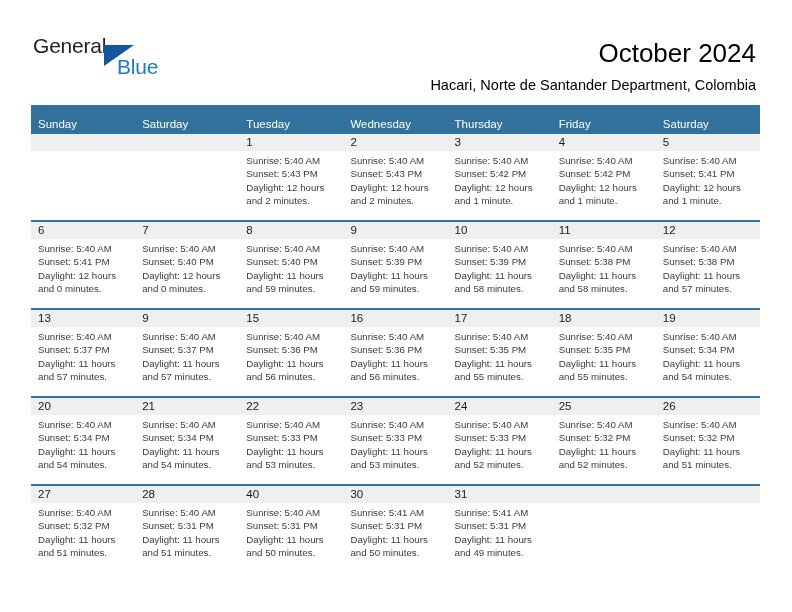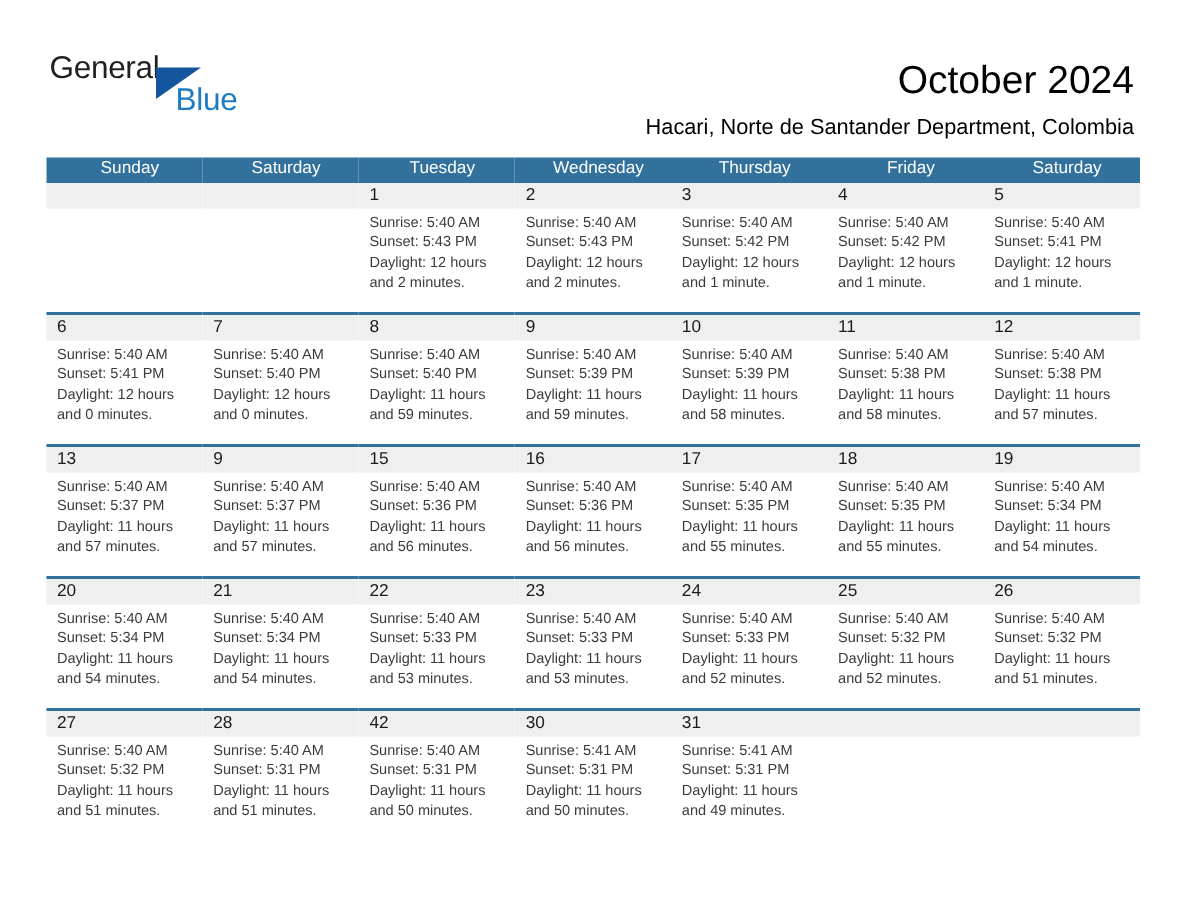--- a/index.html
+++ b/index.html
@@ -95,22 +95,22 @@
     width: 729px;
     border-collapse: collapse;
     table-layout: fixed;
   }
 
   .calendar th {
     background: #31719b;
     color: #ffffff;
     font-size: 11.5px;
     font-weight: normal;
-    text-align: center;
-    padding: 0 0 4px 7px;
+    text-align: left;
+    padding: 12px 0 4px 7px;
     height: 13px;
     vertical-align: middle;
   }
 
   .calendar td {
     width: 104.14px;
     vertical-align: top;
     padding: 0;
     border-top: 2px solid #31719b;
     background: #ffffff;
@@ -511,21 +511,21 @@
               <div class="details">
                 <div>Sunrise: 5:40 AM</div>
                 <div>Sunset: 5:31 PM</div>
                 <div>Daylight: 11 hours</div>
                 <div>and 51 minutes.</div>
               </div>
             </div>
           </td>
           <td>
             <div class="cell">
-              <div class="daynum-band">42</div>
+              <div class="daynum-band">40</div>
               <div class="details">
                 <div>Sunrise: 5:40 AM</div>
                 <div>Sunset: 5:31 PM</div>
                 <div>Daylight: 11 hours</div>
                 <div>and 50 minutes.</div>
               </div>
             </div>
           </td>
           <td>
             <div class="cell">

